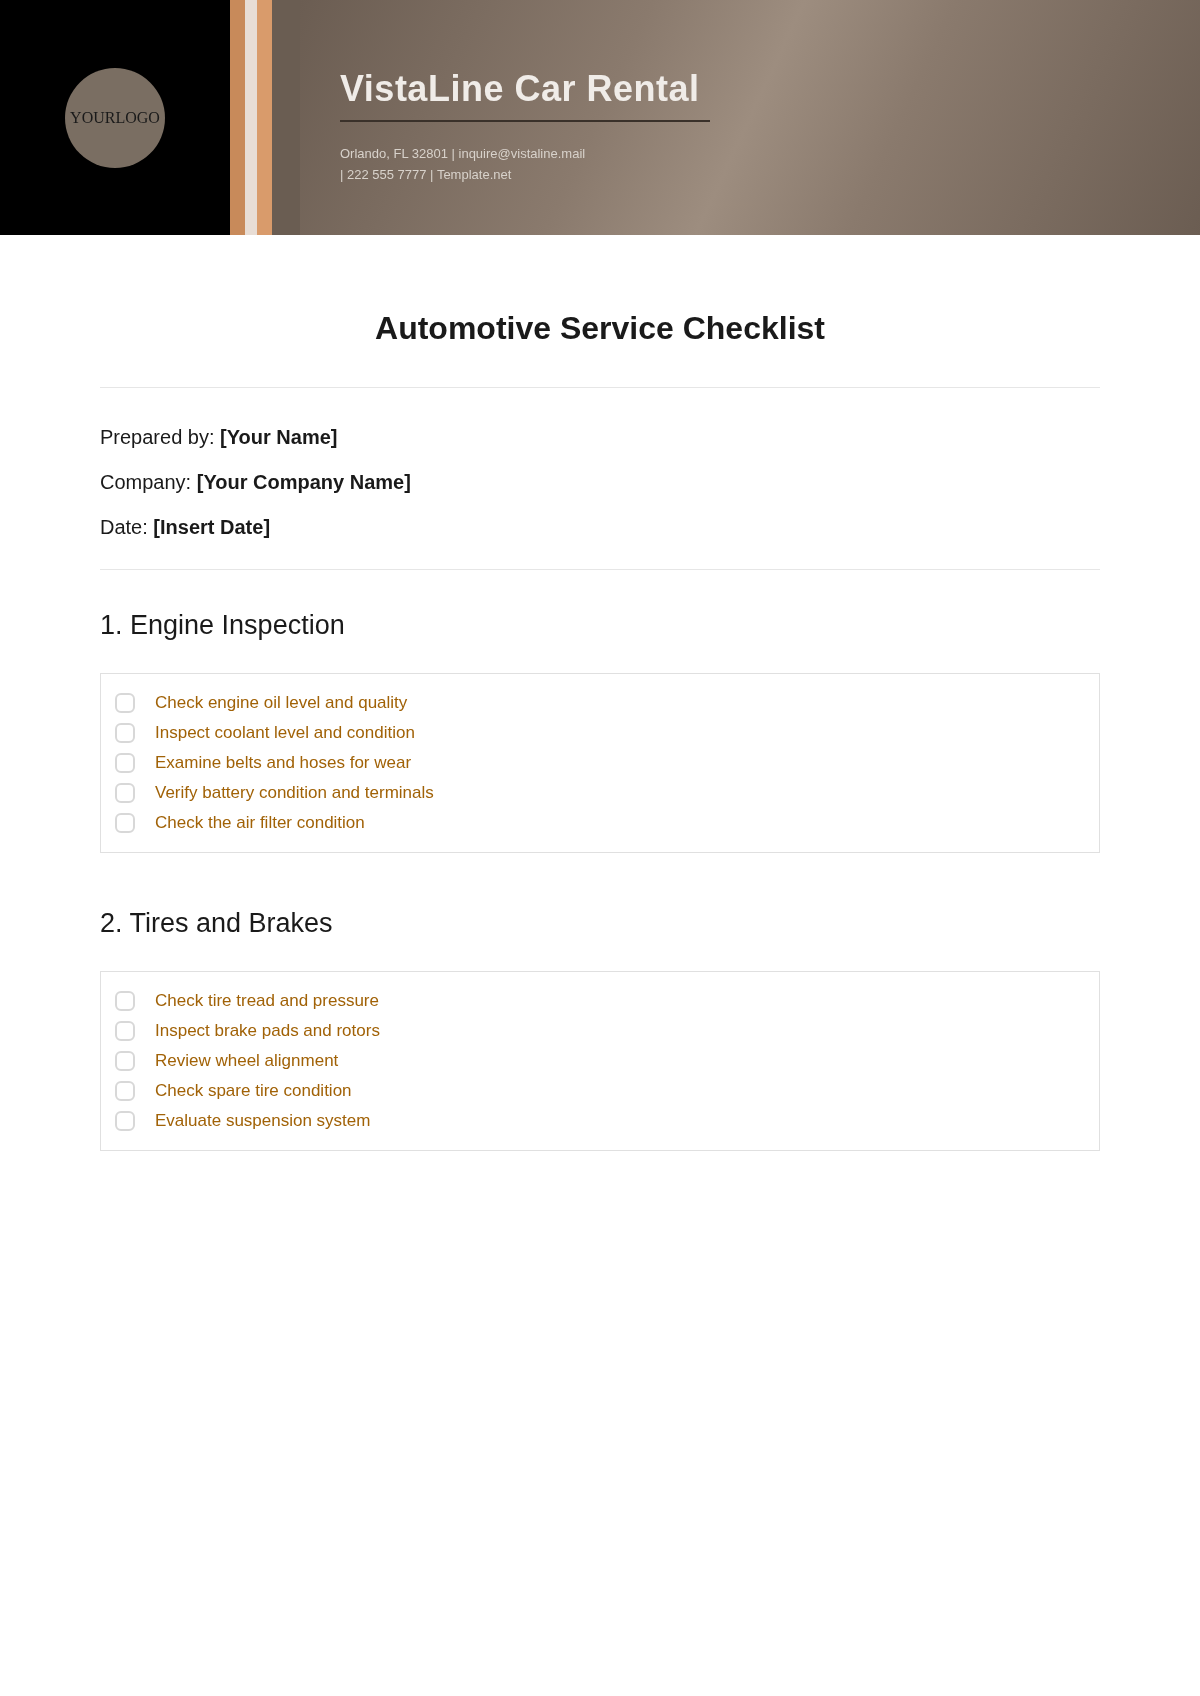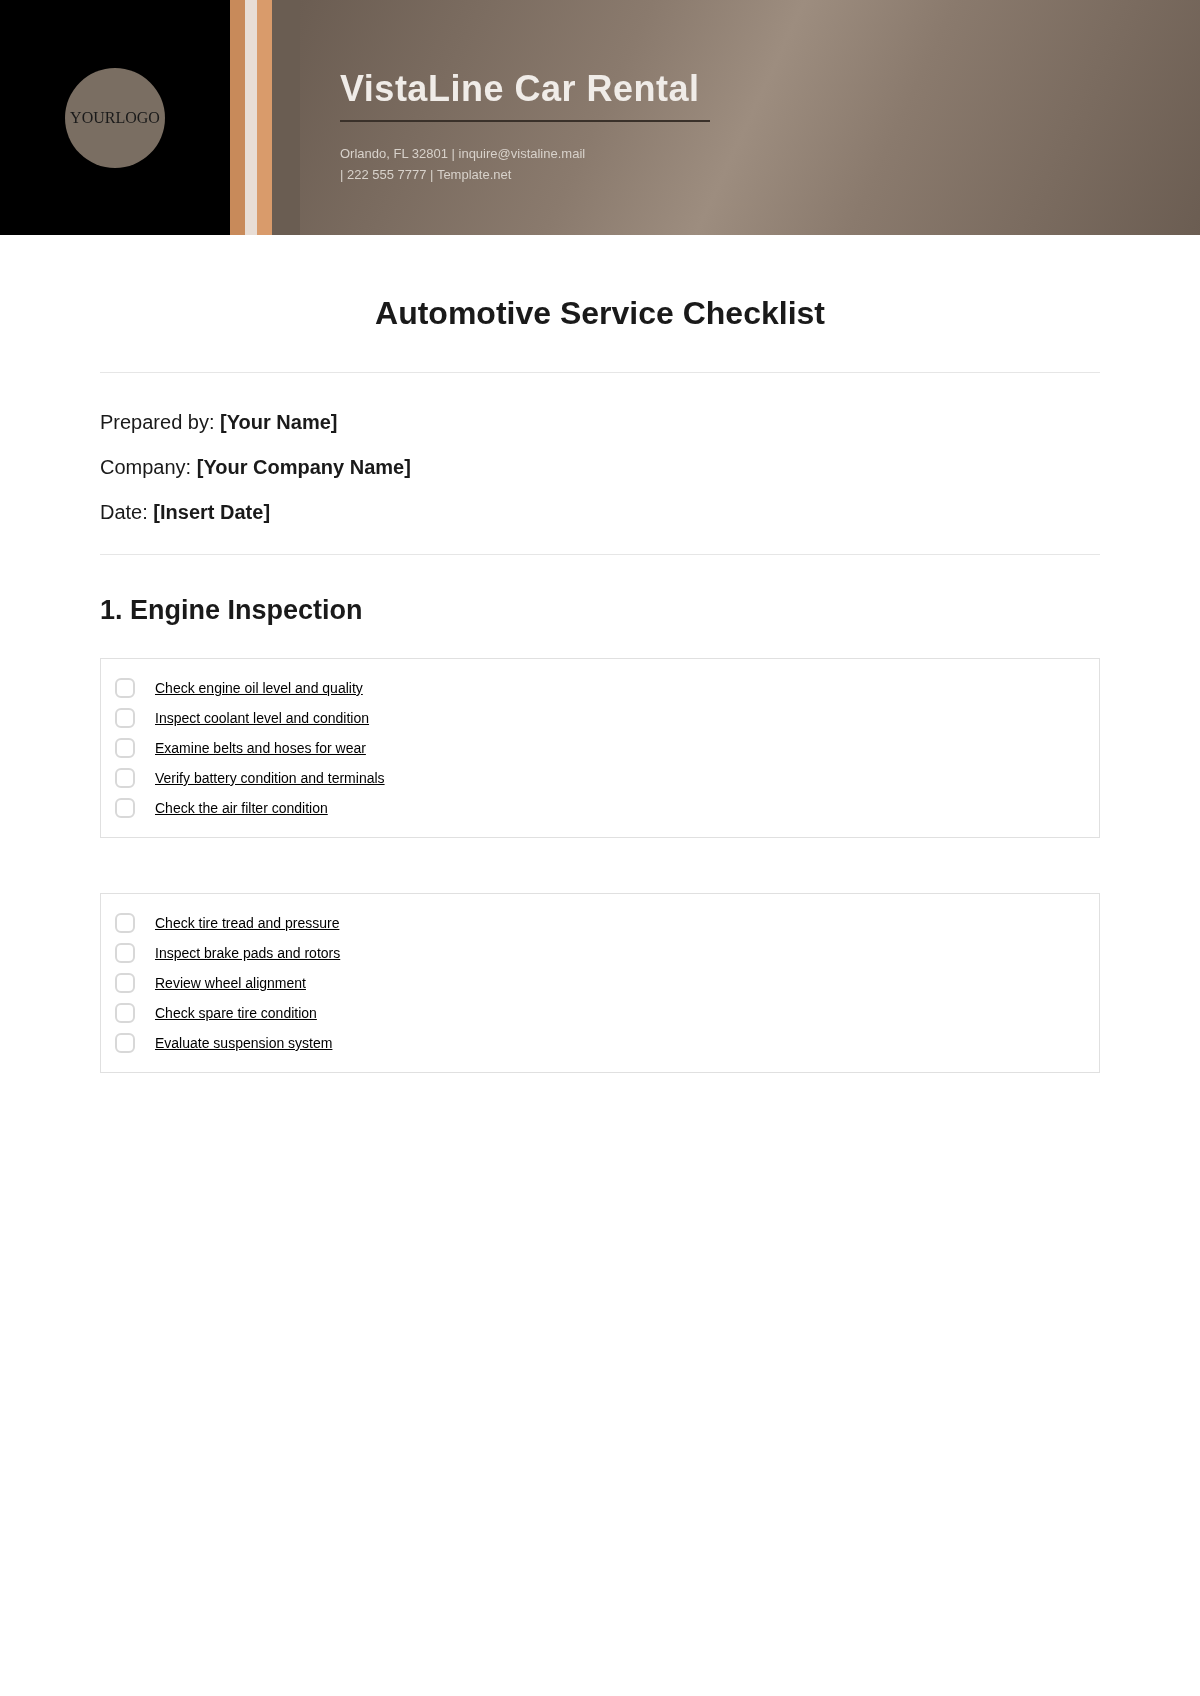--- a/index.html
+++ b/index.html
@@ -68,20 +68,21 @@
       margin-top: 10px;
       margin-bottom: 22px;
     }
     .contact-line {
       font-size: 13px;
       line-height: 1.6;
       color: #d8d2cb;
     }
     .content {
       padding: 60px 100px 40px 100px;
+      margin-top: 15px;
     }
     .doc-title {
       font-size: 32px;
       font-weight: bold;
       text-align: center;
       margin-bottom: 40px;
       color: #1a1a1a;
     }
     .hr {
       border: none;
@@ -94,21 +95,21 @@
       color: #1a1a1a;
     }
     .meta-row .bold { font-weight: bold; }
     .hr2 {
       border: none;
       border-top: 1px solid #e6e6e6;
       margin: 30px 0 40px 0;
     }
     .section-title {
       font-size: 27px;
-      font-weight: bold;
+      font-weight: normal;
       margin-bottom: 32px;
       color: #1a1a1a;
     }
     .checklist-box {
       border: 1px solid #e0e0e0;
       padding: 14px 14px;
       margin-bottom: 55px;
     }
     .check-item {
       display: flex;
@@ -117,23 +118,22 @@
     }
     .checkbox {
       width: 20px;
       height: 20px;
       border: 2px solid #d8d8d8;
       border-radius: 6px;
       margin-right: 20px;
       flex-shrink: 0;
     }
     .check-label {
-      font-size: 14px;
-      color: #000000;
-      text-decoration: underline;
+      font-size: 17px;
+      color: #a16207;
     }
   </style>
 </head>
 <body>
 
 <div class="header">
   <div class="header-black">
     <div class="logo-circle">
       <span>YOUR</span>
       <span>LOGO</span>
@@ -189,20 +189,21 @@
         <span class="check-label">Verify battery condition and terminals</span>
       </div>
       <div class="check-item">
         <div class="checkbox"></div>
         <span class="check-label">Check the air filter condition</span>
       </div>
     </div>
   </div>
 
   <div>
+    <h2 class="section-title">2. Tires and Brakes</h2>
     <div class="checklist-box">
       <div class="check-item">
         <div class="checkbox"></div>
         <span class="check-label">Check tire tread and pressure</span>
       </div>
       <div class="check-item">
         <div class="checkbox"></div>
         <span class="check-label">Inspect brake pads and rotors</span>
       </div>
       <div class="check-item">

